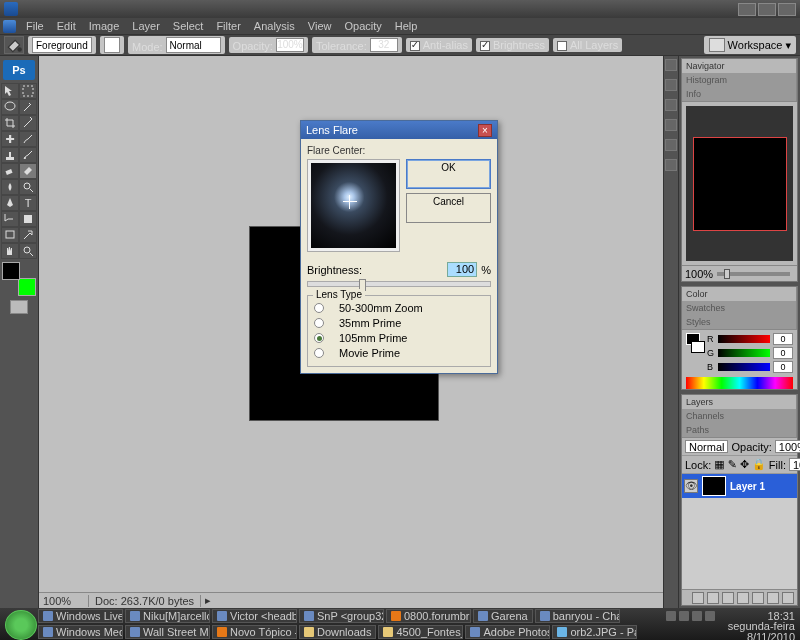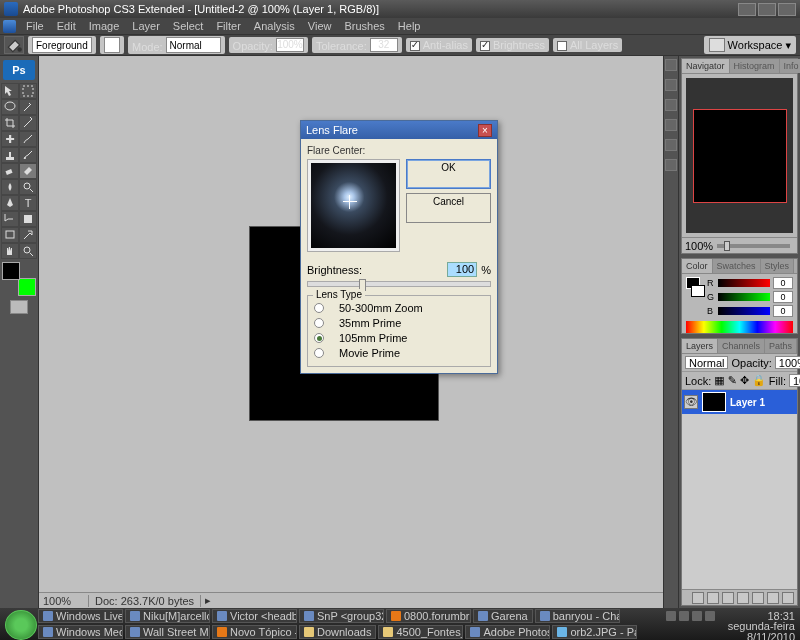--- a/index.html
+++ b/index.html
@@ -51,21 +51,21 @@
 .statusbar { position: absolute; bottom: 0; left: 0; right: 0; height: 16px; background: #bdbdbd; border-top: 1px solid #888; display: flex; align-items: center; font-size: 10px; color: #333; }
 .statusbar .zoom { width: 50px; padding: 0 4px; border-right: 1px solid #888; }
 .statusbar .docinfo { padding: 0 6px; border-right: 1px solid #888; }
 
 
 .rightcol { width: 15px; background: #535353; border-left: 1px solid #333; display: flex; flex-direction: column; align-items: center; padding-top: 3px; gap: 8px; }
 .rightcol .ic { width: 12px; height: 12px; border: 1px solid #777; background: #666; }
 
 .panels { width: 122px; background: #535353; border-left: 1px solid #333; display: flex; flex-direction: column; }
 .panel { background: #b8b8b8; margin: 2px; border: 1px solid #777; }
-.ptabs { display: flex; background: #a8a8a8; border-bottom: 1px solid #888; }
+.ptabs { display: flex; background: #a8a8a8; border-bottom: 1px solid #888; flex-direction: column; }
 .ptab { padding: 2px 4px; font-size: 9px; background: #b8b8b8; border-right: 1px solid #888; color: #333; }
 .ptab.off { background: #999; color: #555; }
 .nav-thumb { height: 155px; background: #333; margin: 4px; display: flex; align-items: center; justify-content: center; }
 .nav-thumb .t { width: 94px; height: 94px; background: #000; border: 1px solid #d44; }
 .nav-foot { height: 16px; background: #b8b8b8; display: flex; align-items: center; padding: 0 3px; font-size: 9px; border-top:1px solid #888;}
 .nav-foot .slider { flex:1; height:4px; background:#888; margin:0 4px; position:relative;}
 .nav-foot .slider .th{position:absolute;left:10%;top:-3px;width:6px;height:10px;background:#ccc;border:1px solid #555;}
 
 .color-body { padding: 3px 4px 0; }
 .crow { display: flex; align-items: center; margin-bottom: 2px; gap: 3px; }
@@ -128,39 +128,38 @@
 .task.folder .ti{background:#e6c877;}
 .tray { margin-left: auto; color: #ccc; font-size: 9px; text-align: right; padding: 0 5px; line-height: 10px; }
 .trayicons{display:flex;gap:3px;margin-left:auto;padding-right:3px;}
 .trayicons .ti2{width:10px;height:10px;background:#666;border-radius:1px;}
 </style>
 </head>
 <body>
 
 <div class="titlebar">
   <div class="icon"></div>
-  <span>Adobe Photoshop CS3 Extended - [Untitled-2 @ 100% (Layer 1, RGB/8)]</span>
   <div class="winbtns">
     <div class="winbtn"></div>
     <div class="winbtn"></div>
     <div class="winbtn"></div>
   </div>
 </div>
 
 <div class="menubar">
   <div class="appicon"></div>
   <span>File</span>
   <span>Edit</span>
   <span>Image</span>
   <span>Layer</span>
   <span>Select</span>
   <span>Filter</span>
   <span>Analysis</span>
   <span>View</span>
-  <span>Brushes</span>
+  <span>Opacity</span>
   <span>Help</span>
 </div>
 
 <div class="optbar">
   <div class="toolico">
     <svg viewBox="0 0 16 16">
         <path d="M3 9 L9 3 L13 7 L7 13 Z" fill="#ccc" stroke="#333"></path>
         <circle cx="13" cy="11" r="2" fill="#333"></circle>
       </svg>
   </div>

